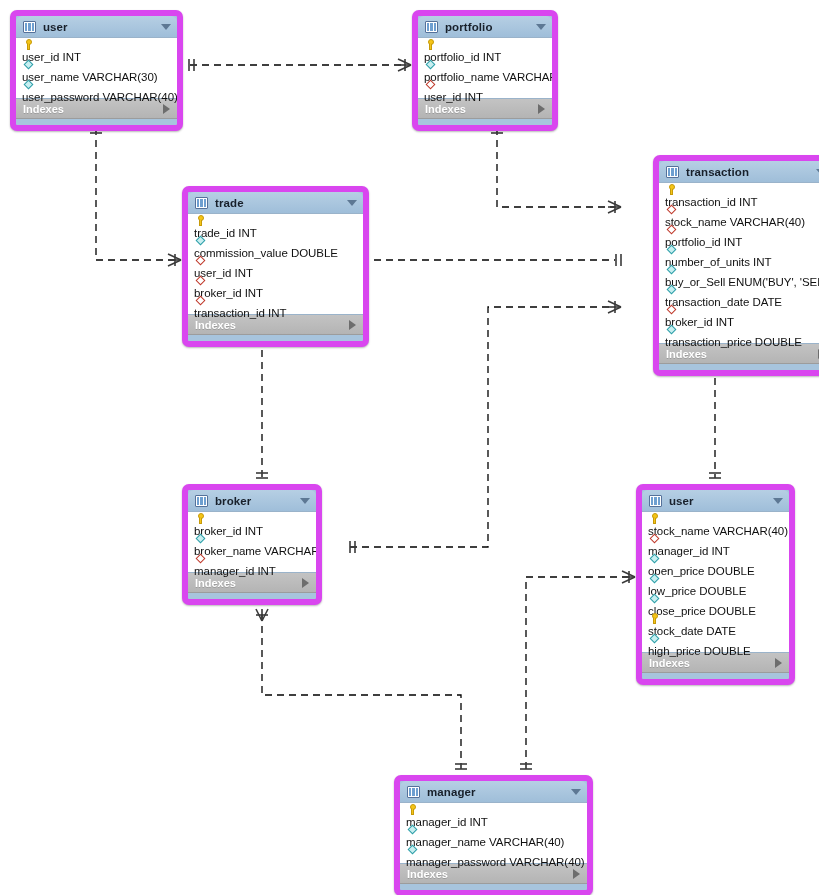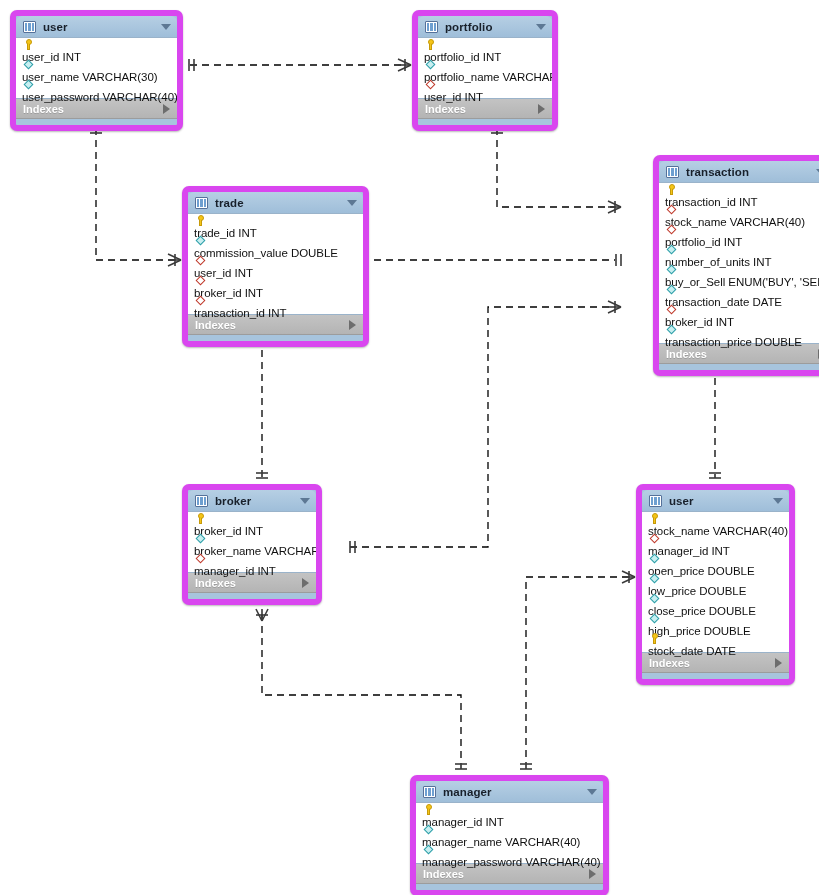--- a/index.html
+++ b/index.html
@@ -509,34 +509,34 @@
           </div>
           <div class="col-row">
             <span class="ic ic-diamond cyan"></span>
             <span class="col-name">low_price DOUBLE</span>
           </div>
           <div class="col-row">
             <span class="ic ic-diamond cyan"></span>
             <span class="col-name">close_price DOUBLE</span>
           </div>
           <div class="col-row">
+            <span class="ic ic-key"></span>
+            <span class="col-name">stock_date DATE</span>
+          </div>
+          <div class="col-row">
             <span class="ic ic-diamond cyan"></span>
             <span class="col-name">high_price DOUBLE</span>
           </div>
-          <div class="col-row">
-            <span class="ic ic-key"></span>
-            <span class="col-name">stock_date DATE</span>
-          </div>
-        </div>
-        <div class="tbl-indexes">
-          <span class="idx-label">Indexes</span>
-          <span class="idx-caret"></span>
-        </div>
-      </div>
-      <div class="table-box" style="left: 394px; top: 775px; width: 199px; margin-left: 16px;">
+        </div>
+        <div class="tbl-indexes">
+          <span class="idx-label">Indexes</span>
+          <span class="idx-caret"></span>
+        </div>
+      </div>
+      <div class="table-box" style="left: 394px; top: 775px; width: 199px;">
         <div class="tbl-header">
           <span class="tbl-icon">
             <i></i>
             <i></i>
             <i></i>
           </span>
           <span class="tbl-title">manager</span>
           <span class="tbl-caret"></span>
         </div>
         <div class="tbl-cols">

